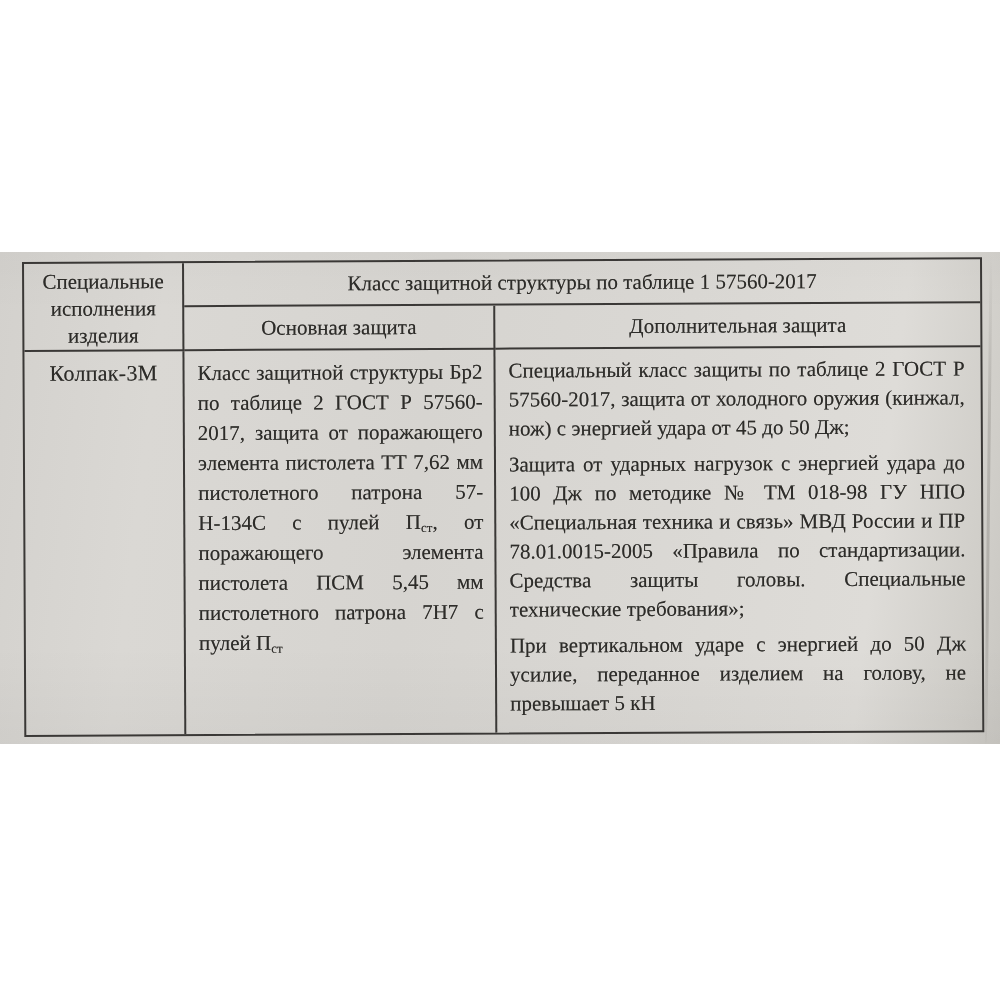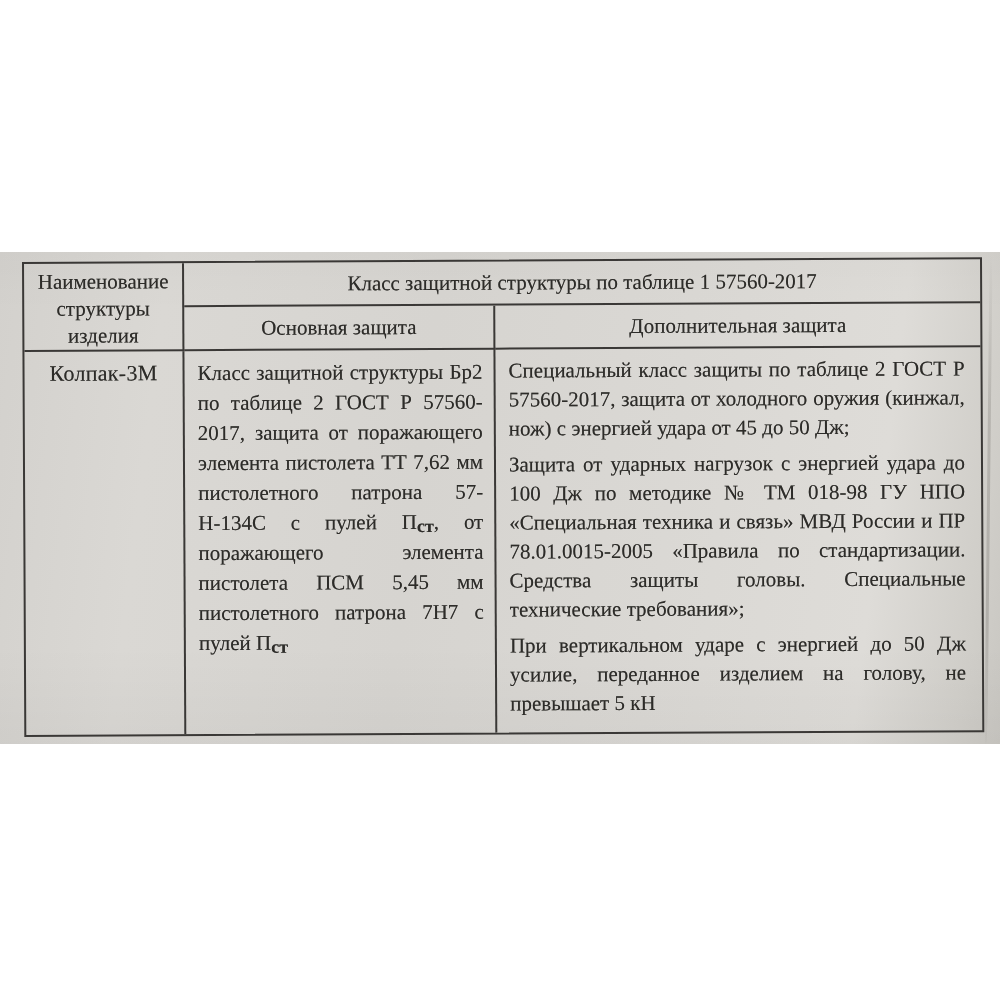--- a/index.html
+++ b/index.html
@@ -70,29 +70,29 @@
     text-align:justify;text-justify:inter-word;
   }
   .body-additional{
     grid-column:3;grid-row:3;
     padding:7px 16px 8px 13px;
     font-size:21px;line-height:29px;
     text-align:justify;text-justify:inter-word;
   }
   .body-additional p{margin:0 0 7px 0;}
   .body-additional p:last-child{margin-bottom:0;}
-  sub{font-size:18px;line-height:0;vertical-align:-3px;font-weight:bold;}
+  sub{font-size:13px;line-height:0;vertical-align:-3px;}
 </style>
 </head>
 <body>
 
 <div class="photo-band">
   <div class="doc-table">
 
-    <div class="cell b-r b-b hdr-name">Наименование структуры изделия</div>
+    <div class="cell b-r b-b hdr-name">Специальные исполнения изделия</div>
 
     <div class="cell b-b hdr-span">Класс защитной структуры по таблице 1 57560-2017</div>
 
     <div class="cell b-r b-b hdr-primary">Основная защита</div>
 
     <div class="cell b-b hdr-additional">Дополнительная защита</div>
 
     <div class="cell b-r body-name">Колпак-3М</div>
 
     <div class="cell b-r body-primary"><span>Класс защитной структуры Бр2 по таблице 2 ГОСТ Р 57560-2017, защита от поражающего элемента пистолета ТТ 7,62 мм пистолетного патрона 57-Н-134С с пулей П</span><sub>ст</sub><span>, от поражающего элемента пистолета ПСМ 5,45 мм пистолетного патрона 7Н7 с пулей П</span><sub>ст</sub></div>

